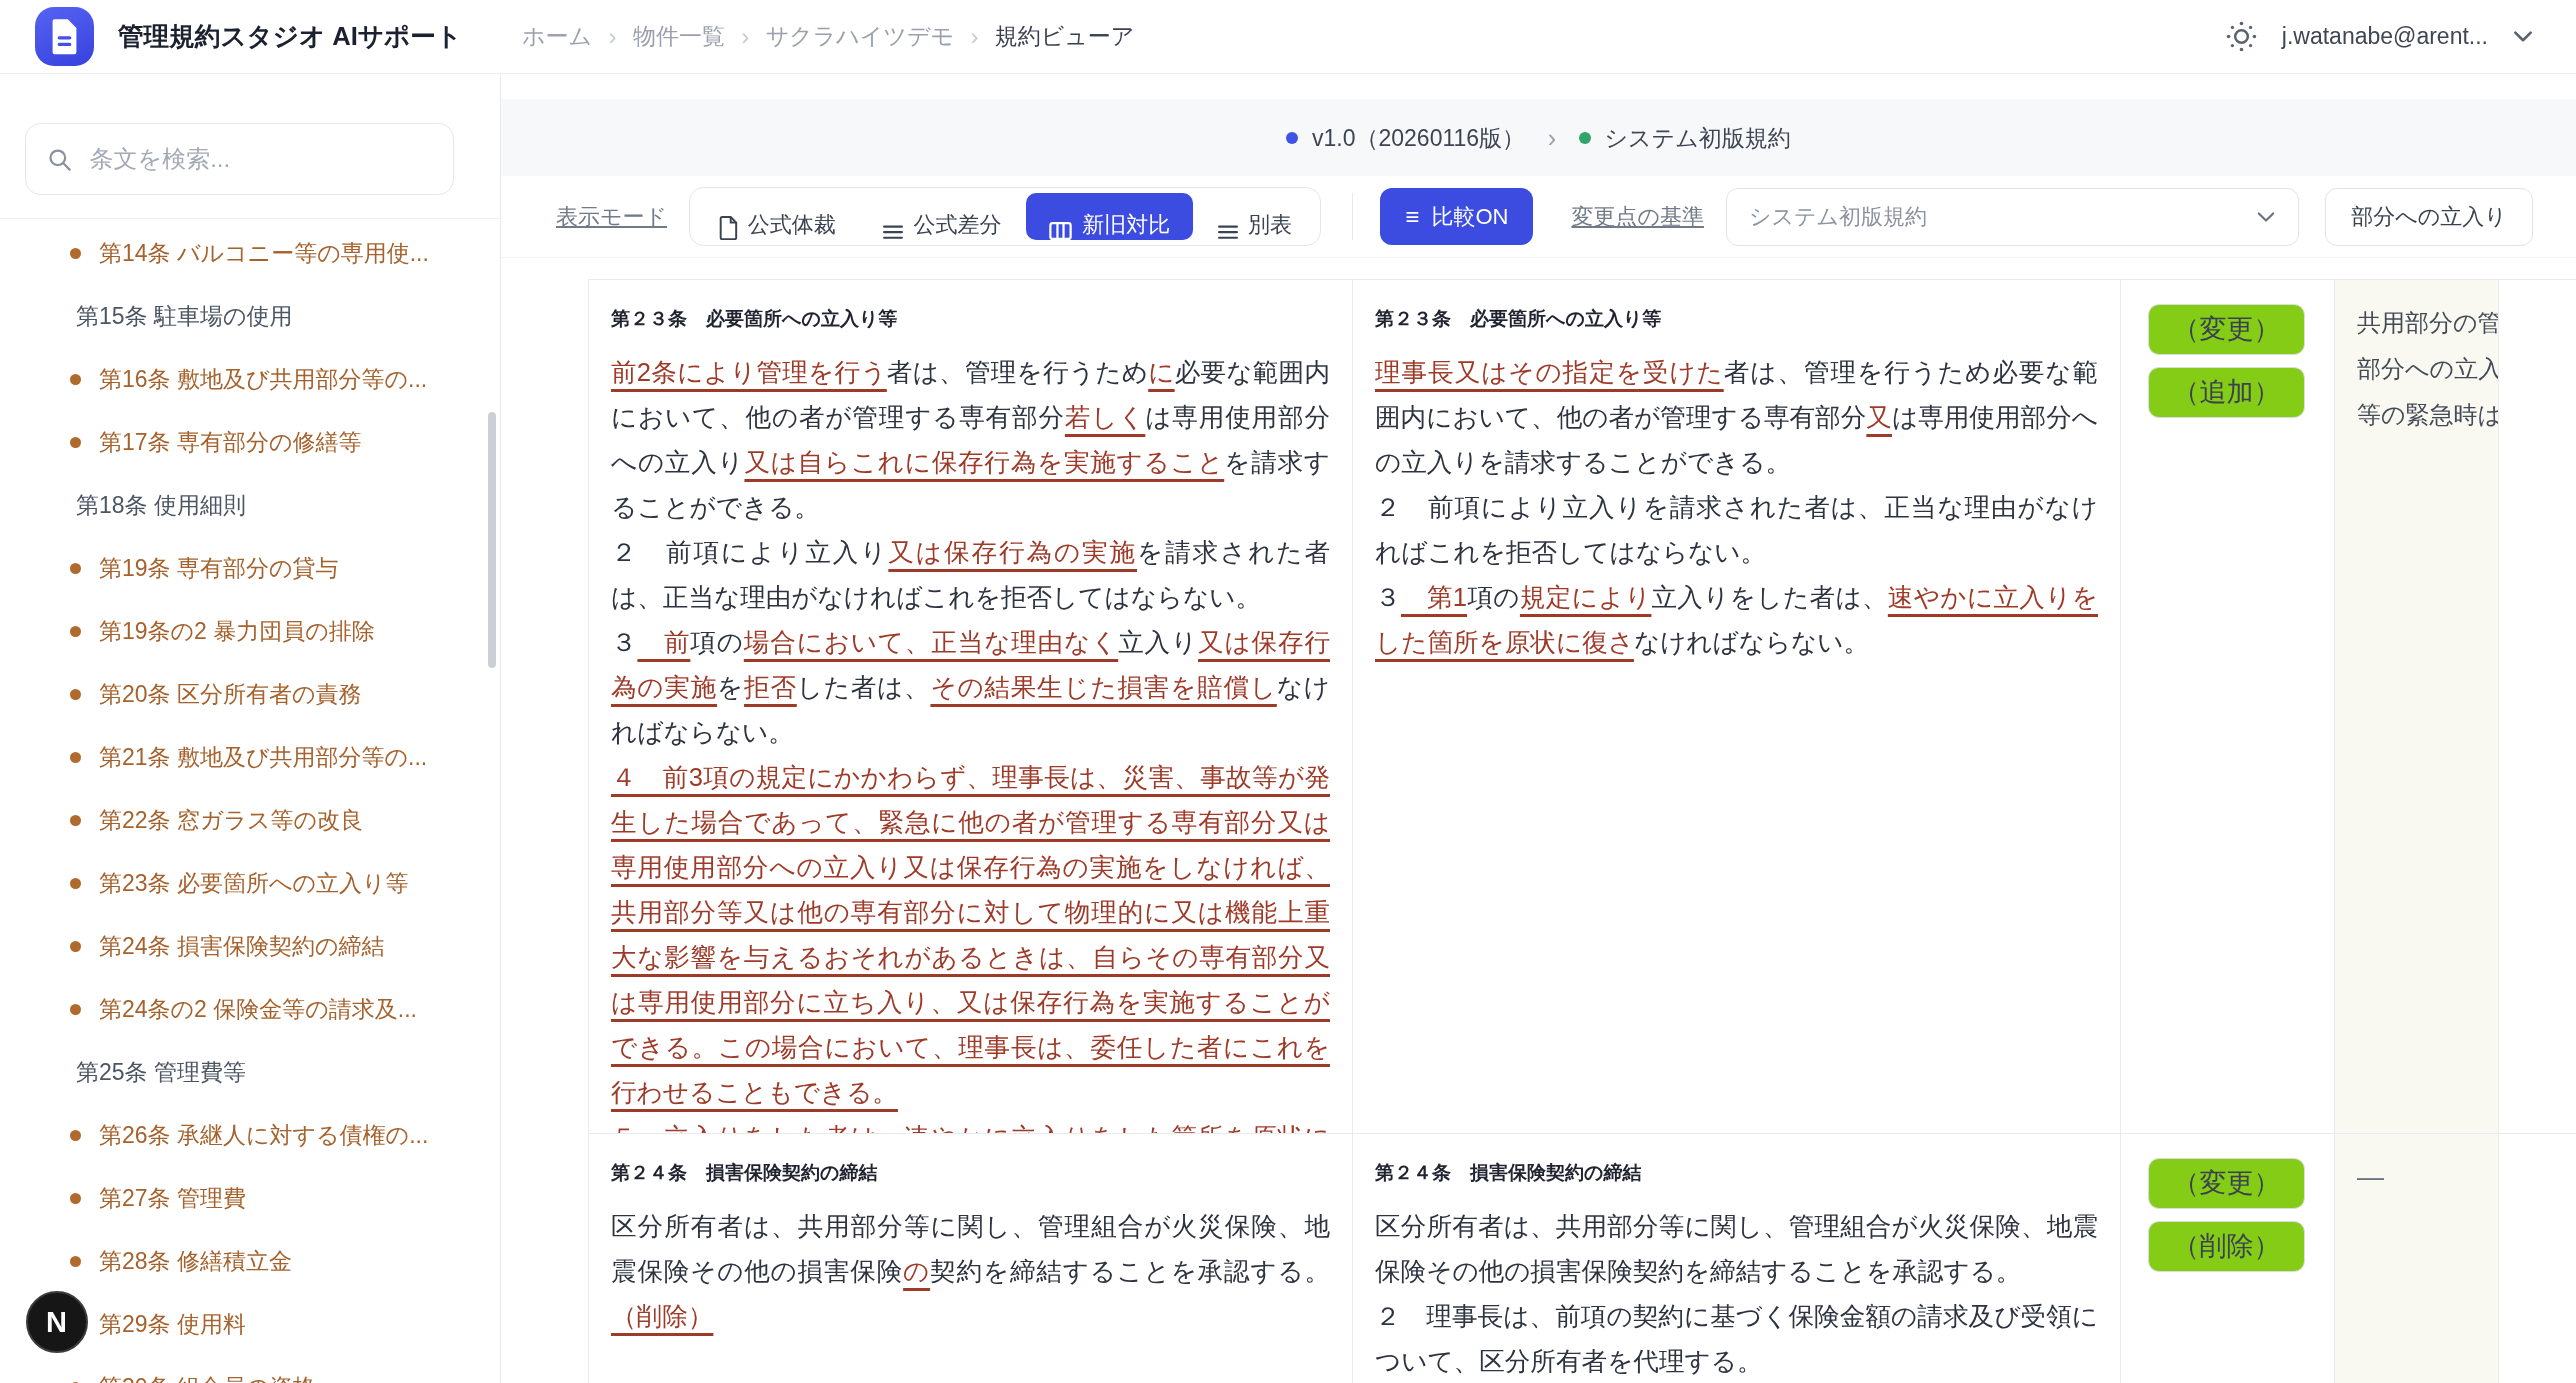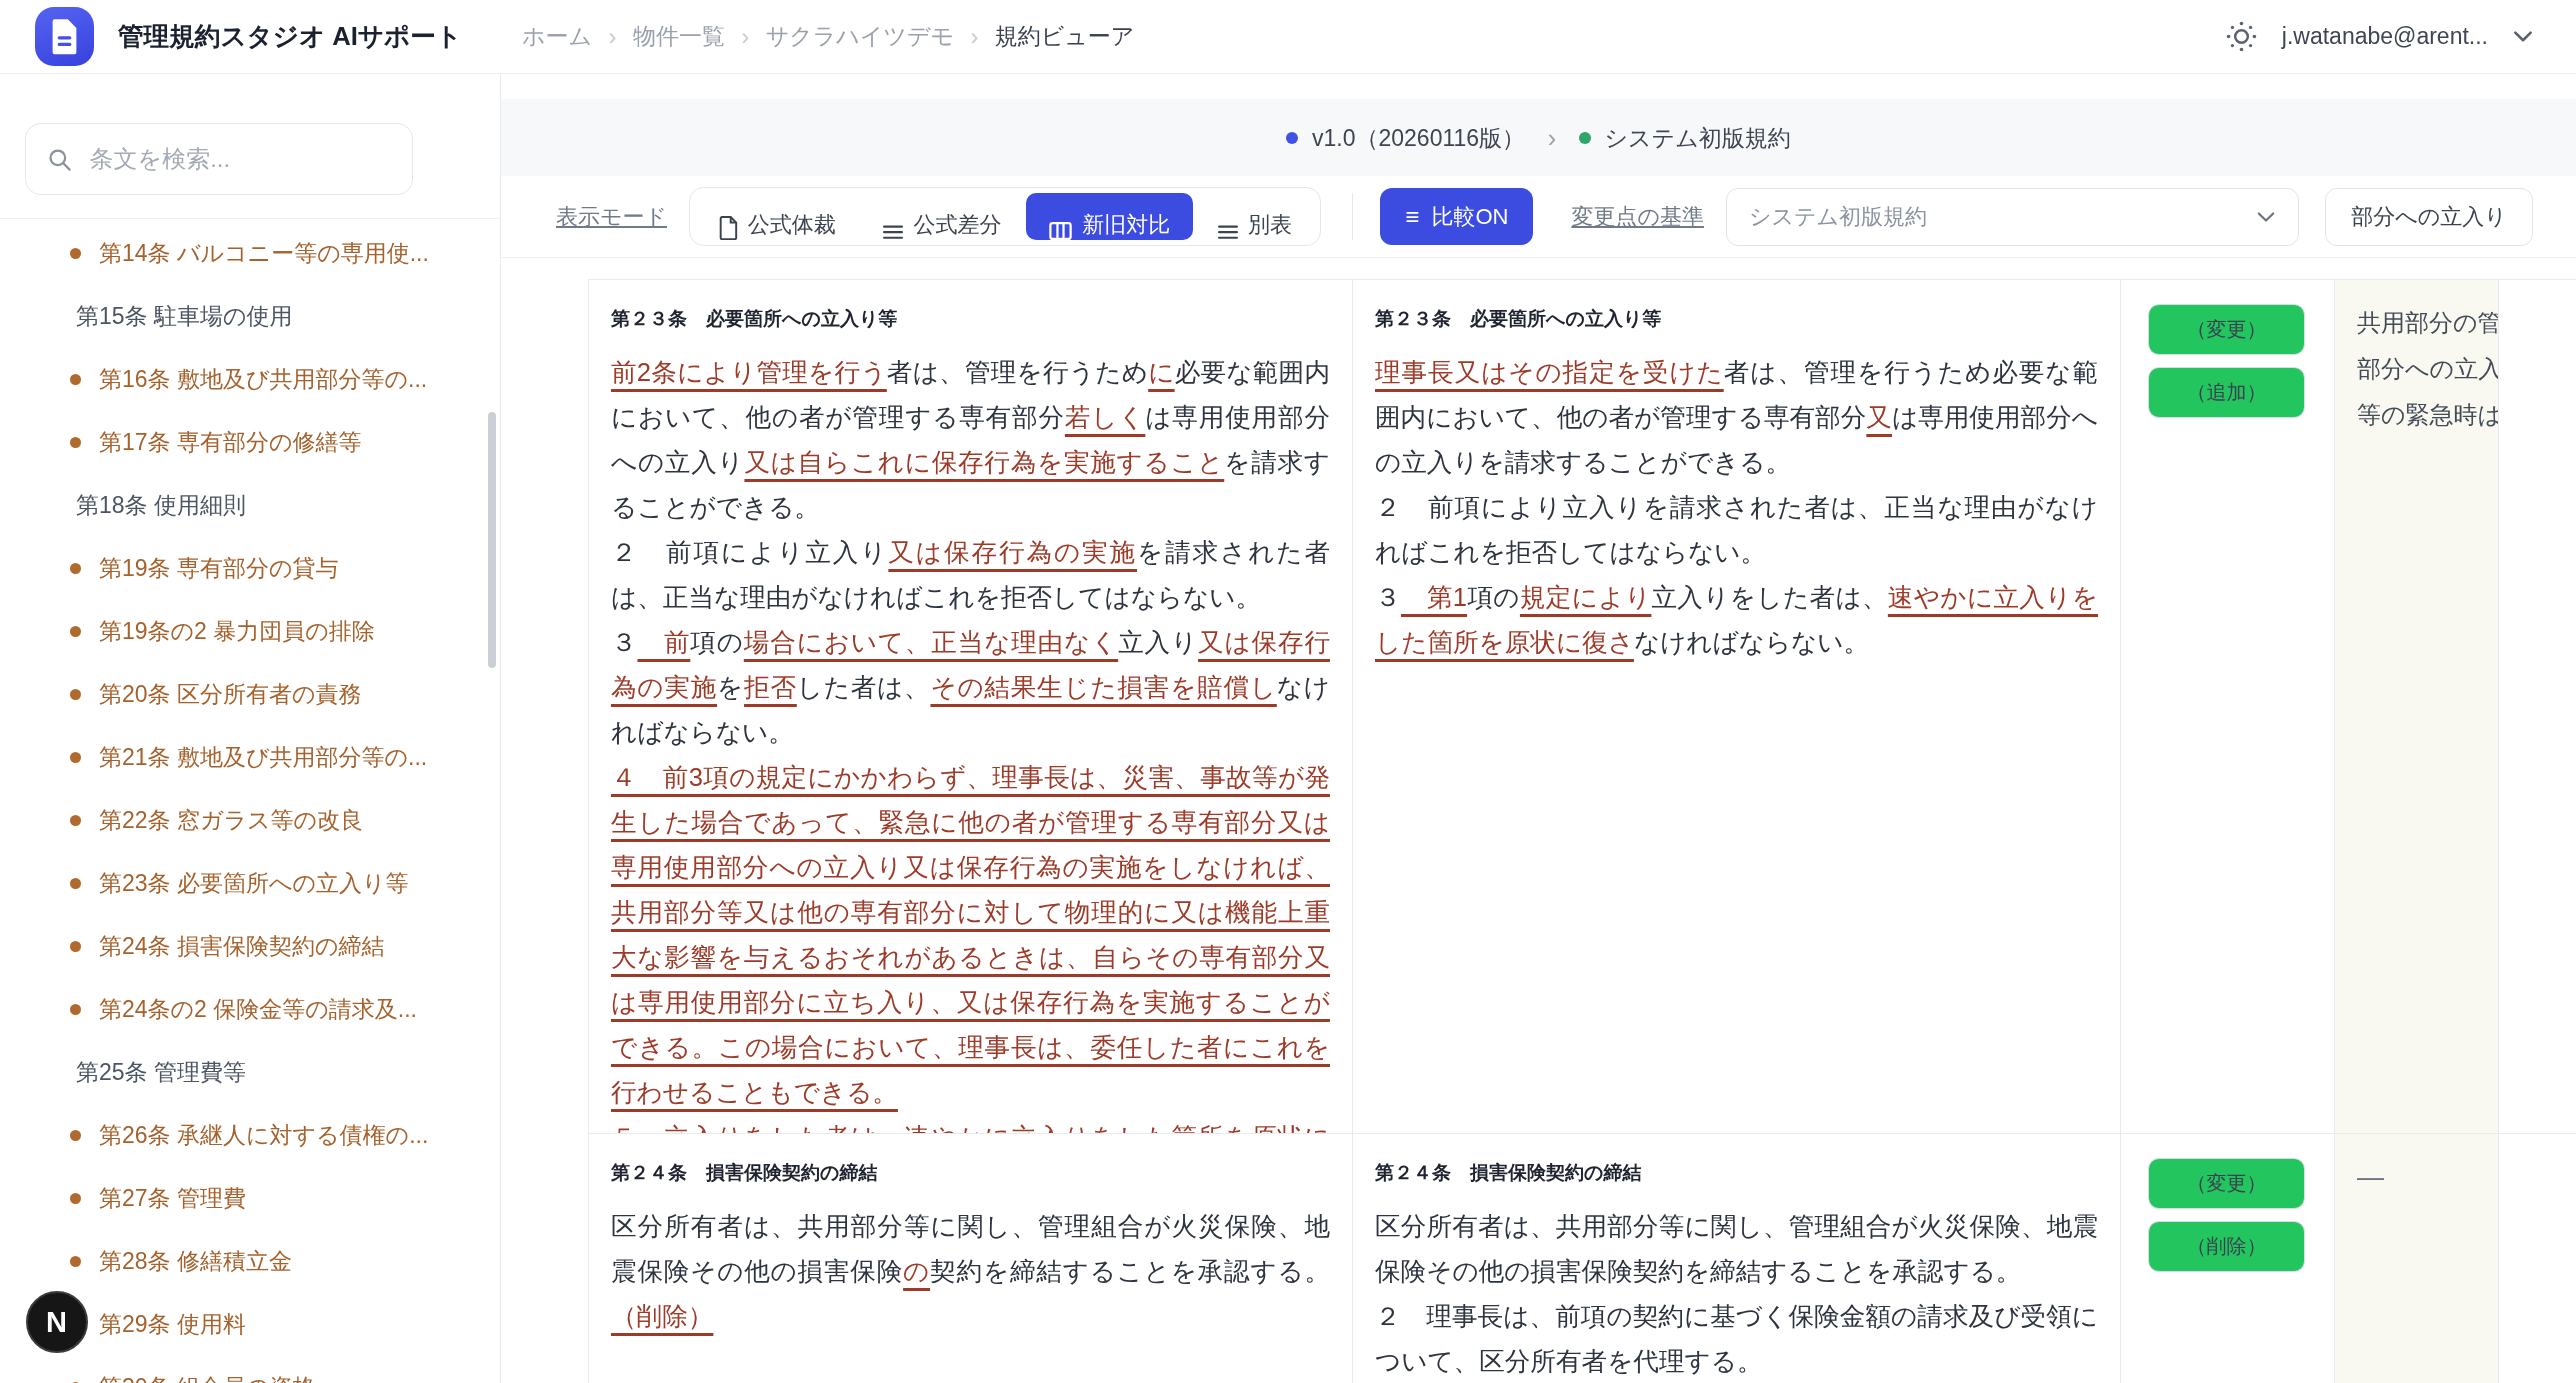--- a/index.html
+++ b/index.html
@@ -14,21 +14,21 @@
   .breadcrumbs{display:flex;align-items:center;gap:16.4px;margin-left:60px;font-size:23px;color:#9aa1ad;white-space:nowrap;}
   .crumb{cursor:pointer;}
   .crumb.active{color:#3a4150;}
   .crumb-sep{color:#c6cbd4;font-size:24px;}
   .header-right{margin-left:auto;display:flex;align-items:center;gap:24px;padding-right:42px;}
   .email{font-size:23px;color:#3f4653;cursor:pointer;}
   .icon-btn{cursor:pointer;display:flex;align-items:center;}
   
   .sidebar{position:absolute;left:0;top:74px;bottom:0;width:501px;background:#fff;
            border-right:0.9px solid #e7e9ee;box-sizing:border-box;z-index:4;}
-  .search-box{position:absolute;left:25px;top:49px;width:388px;height:72px;border:1.8px solid #e4e7ec;
+  .search-box{position:absolute;left:25px;top:49px;width:429px;height:72px;border:1.8px solid #e4e7ec;
               border-radius:15.5px;display:flex;align-items:center;padding:0 20px;box-sizing:border-box;background:#fff;cursor:text;}
   .search-box input{border:none;outline:none;font-size:24px;color:#3a4150;margin-left:14.6px;width:100%;
                     font-family:inherit;background:transparent;}
   .search-box input::placeholder{color:#a3aab4;}
   .side-divider{position:absolute;left:0;top:144px;right:0;height:0.9px;background:#eef0f3;}
   .side-list{position:absolute;left:0;top:148px;right:0;bottom:0;overflow:hidden;}
   .side-item{position:relative;height:63px;display:flex;align-items:center;font-size:23px;color:#4b5563;
              padding-left:76px;cursor:pointer;white-space:nowrap;}
   .side-item .bullet{position:absolute;left:70px;top:50%;margin-top:-5.5px;width:11px;height:11px;border-radius:50%;
                      background:#b06a2e;}
@@ -73,21 +73,21 @@
   .cell{border-right:0.9px solid #e8eaee;box-sizing:border-box;overflow:hidden;background:#fff;}
   .cell.article{padding:22px 22px 0 22px;}
   .cell.badges{padding:24px 0 0 27px;}
   .cell.note{background:#faf9f1;padding:20px 0 0 22px;}
   .cell.filler{border-right:none;background:#fff;}
   .art-heading{font-size:19px;font-weight:700;color:#1f2430;margin:3.7px 0 18px 0;white-space:nowrap;}
   .art-p{font-size:25.6px;line-height:45px;color:#2d3440;margin:0;text-align:justify;}
   .art-p .diff{color:#9e3a28;text-decoration:underline;text-decoration-color:#9e3a28;
                text-decoration-thickness:2.7px;text-underline-offset:8.2px;}
   .badge{width:157px;height:51px;line-height:49px;text-align:center;border:1.8px solid #d8dce3;border-radius:11px;
-         font-size:20px;color:#3a4250;background:#22c55e;margin-bottom:12px;box-sizing:border-box;}
+         font-size:27px;color:#3a4250;background:#84cc16;margin-bottom:12px;box-sizing:border-box;}
   .note-line{font-size:24px;line-height:46px;color:#434b57;white-space:nowrap;overflow:hidden;}
   .note-line.dash{color:#6b7280;font-size:27px;}
 </style>
 </head>
 <body>
 
 <div id="app">
 
   <div class="header">
     <div class="logo">

